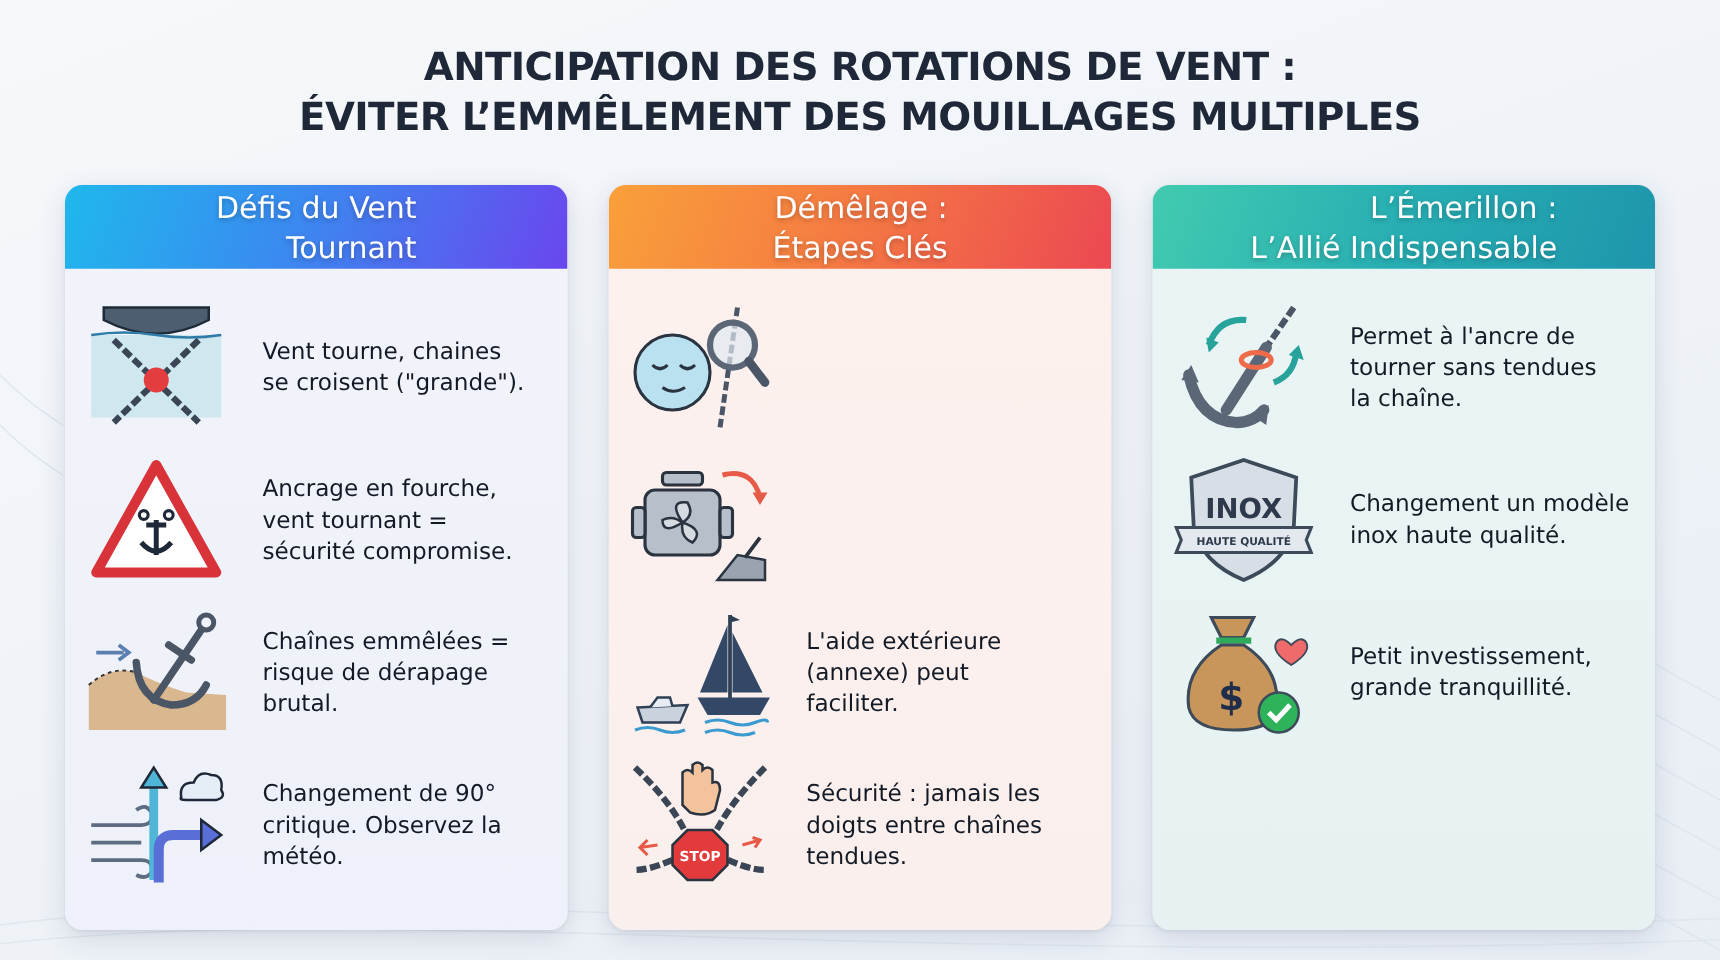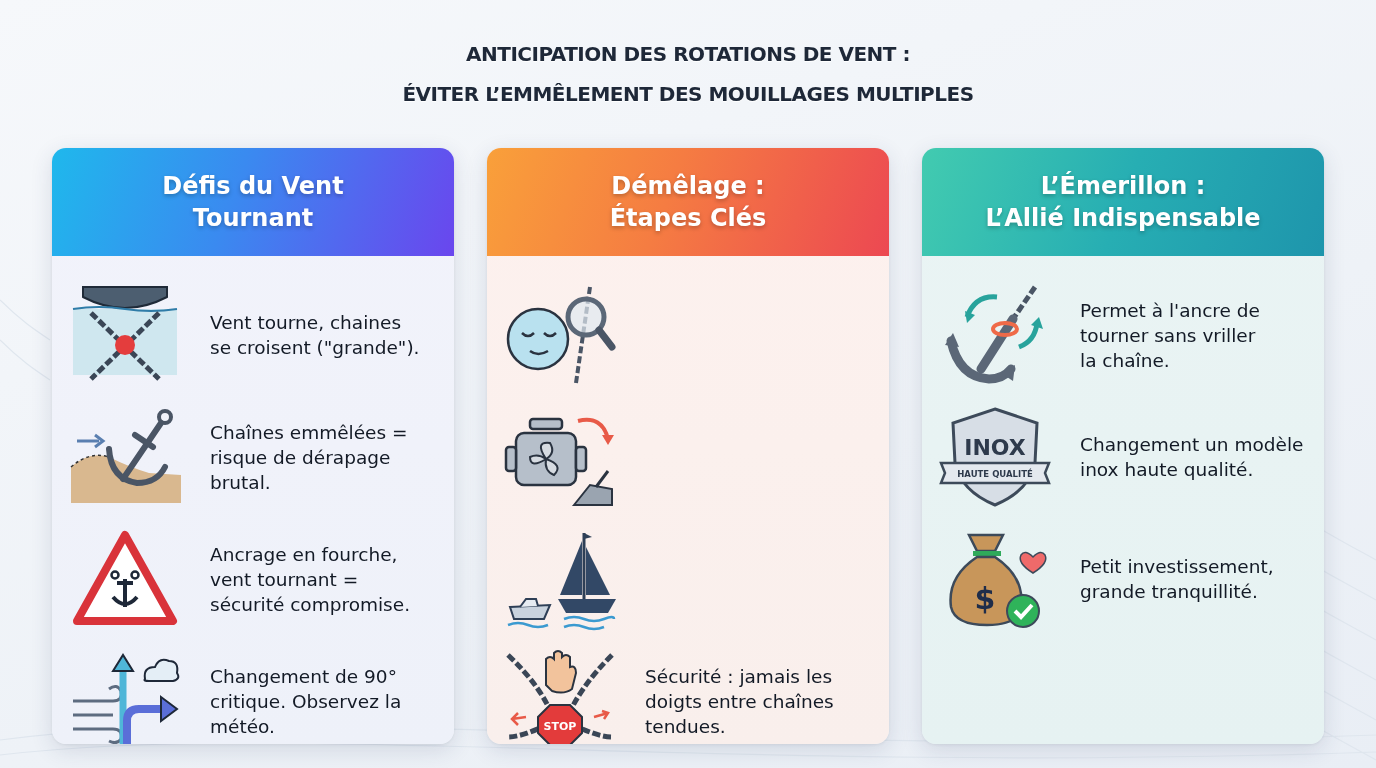--- a/index.html
+++ b/index.html
@@ -9,41 +9,41 @@
     background: linear-gradient(160deg, #f6f8fb 0%, #eef2f7 60%, #e9eef5 100%);
     position: relative;
     color: #1c2433;
   }
   .bg-waves { position: absolute; inset: 0; pointer-events: none; }
   .title {
     position: absolute; left: 0; right: 0; top: 34px;
     text-align: center;
     font-family: "DejaVu Sans", sans-serif;
     font-weight: bold;
-    font-size: 20px;
+    font-size: 31px;
     line-height: 40px;
     letter-spacing: -0.5px;
     color: #1e2838;
     text-shadow: 0 1px 0 #fff;
   }
   .card {
     position: absolute; top: 148px; width: 402px; height: 596px;
     border-radius: 14px;
     box-shadow: 0 6px 22px rgba(40,60,100,0.14), 0 1px 3px rgba(0,0,0,0.06);
     overflow: hidden;
   }
   .card.c1 { left: 52px; background: linear-gradient(180deg, #f2f3fb 0%, #eef1f9 100%); }
   .card.c2 { left: 487px; background: linear-gradient(180deg, #fdf1ee 0%, #f9efec 100%); }
   .card.c3 { left: 922px; background: linear-gradient(180deg, #eaf4f4 0%, #e6f2f2 100%); }
   .card-header {
-    height: 108px;
+    height: 67px;
     display: flex; align-items: center; justify-content: center;
-    text-align: center;
+    text-align: right;
     color: #fff;
-    font-weight: bold;
+    font-weight: normal;
     font-size: 24px;
     line-height: 32px;
     text-shadow: 0 2px 4px rgba(0,0,0,0.25);
   }
   .c1 .card-header { background: linear-gradient(110deg, #1fb8ec 0%, #3a8af0 45%, #6a46ee 100%); }
   .c2 .card-header { background: linear-gradient(110deg, #f9a03a 0%, #f57c42 45%, #ec4852 100%); }
   .c3 .card-header { background: linear-gradient(110deg, #42cbb0 0%, #27aeb3 50%, #1e95ac 100%); }
   .items { padding: 18px 14px 0 14px; }
   .item {
     display: flex; align-items: center;
@@ -104,48 +104,48 @@
           </g>
           <circle cx="56" cy="62" r="10" fill="#e43d3d"></circle>
         </svg>
       </div>
       <div class="item-text">Vent tourne, chaines
 se croisent ("grande").</div>
     </div>
     <div class="item">
       <div class="icon">
         <svg viewBox="0 0 112 104">
+          <path d="M56 8 L104 94 L8 94 Z" fill="#fff" stroke="#d9333a" stroke-width="8" stroke-linejoin="round"></path>
+          <path d="M56 52 L56 80 M44 70 Q56 84 68 70 M48 56 L64 56" stroke="#1e2838" stroke-width="4" fill="none"></path>
+          <circle cx="46" cy="48" r="3.5" fill="none" stroke="#1e2838" stroke-width="2.5"></circle>
+          <circle cx="66" cy="48" r="3.5" fill="none" stroke="#1e2838" stroke-width="2.5"></circle>
+        </svg>
+      </div>
+      <div class="item-text">Ancrage en fourche,
+vent tournant =
+sécurité compromise.</div>
+    </div>
+    <div class="item">
+      <div class="icon">
+        <svg viewBox="0 0 112 104">
           <path d="M2 62 Q20 46 40 52 Q60 62 80 68 L112 70 L112 98 L2 98 Z" fill="#d9b88f"></path>
           <path d="M2 62 Q20 46 40 52" fill="none" stroke="#333" stroke-dasharray="3 3" stroke-width="1.5"></path>
           <line x1="8" y1="36" x2="30" y2="36" stroke="#5a7fb0" stroke-width="3"></line>
           <path d="M26 30 L34 36 L26 42" fill="none" stroke="#5a7fb0" stroke-width="3"></path>
           <g stroke="#4a5565" stroke-width="6" fill="none" stroke-linecap="round">
             <line x1="92" y1="18" x2="54" y2="74"></line>
             <line x1="66" y1="30" x2="84" y2="42"></line>
             <path d="M40 44 Q42 74 68 78 Q88 78 96 62"></path>
           </g>
           <circle cx="96" cy="12" r="6" fill="none" stroke="#4a5565" stroke-width="4"></circle>
         </svg>
       </div>
       <div class="item-text">Chaînes emmêlées =
 risque de dérapage
 brutal.</div>
-    </div>
-    <div class="item">
-      <div class="icon">
-        <svg viewBox="0 0 112 104">
-          <path d="M56 8 L104 94 L8 94 Z" fill="#fff" stroke="#d9333a" stroke-width="8" stroke-linejoin="round"></path>
-          <path d="M56 52 L56 80 M44 70 Q56 84 68 70 M48 56 L64 56" stroke="#1e2838" stroke-width="4" fill="none"></path>
-          <circle cx="46" cy="48" r="3.5" fill="none" stroke="#1e2838" stroke-width="2.5"></circle>
-          <circle cx="66" cy="48" r="3.5" fill="none" stroke="#1e2838" stroke-width="2.5"></circle>
-        </svg>
-      </div>
-      <div class="item-text">Ancrage en fourche,
-vent tournant =
-sécurité compromise.</div>
     </div>
     <div class="item">
       <div class="icon">
         <svg viewBox="0 0 112 104">
           <g stroke="#5d6c80" stroke-width="3" fill="none">
             <path d="M4 52 L44 52 Q54 52 52 42 Q48 34 40 40"></path>
             <path d="M4 66 L44 66"></path>
             <path d="M4 80 L44 80 Q54 80 52 90 Q48 96 40 92"></path>
           </g>
           <path d="M54 96 L54 14" stroke="#4fb6d8" stroke-width="7" fill="none"></path>
@@ -206,20 +206,23 @@
           <path d="M54 72 L112 72 L104 86 L62 86 Z" fill="#324866"></path>
           <path d="M6 80 L46 78 L40 92 L10 92 Z" fill="#c9d3de" stroke="#2e3f56" stroke-width="2"></path>
           <path d="M16 80 L22 72 L32 72 L34 79" fill="#e6ecf2" stroke="#2e3f56" stroke-width="2"></path>
           <g stroke="#3b9ad0" stroke-width="2.5" fill="none">
             <path d="M4 98 Q14 94 24 98 T44 98"></path>
             <path d="M60 92 Q70 88 80 92 T100 92 T110 92"></path>
             <path d="M60 100 Q70 96 80 100 T100 100"></path>
           </g>
         </svg>
       </div>
+      <div class="item-text">L'aide extérieure
+(annexe) peut
+faciliter.</div>
     </div>
     <div class="item">
       <div class="icon">
         <svg viewBox="0 0 112 104">
           <g stroke="#3a4656" stroke-width="5" stroke-dasharray="8 3" fill="none">
             <path d="M4 6 Q40 40 50 72 Q20 88 4 88"></path>
             <path d="M108 6 Q74 40 62 72 Q92 88 108 88"></path>
           </g>
           <path d="M42 36 L42 10 Q46 6 50 10 L50 4 Q54 0 58 4 L58 8 Q62 4 66 8 L66 18 Q72 16 72 24 L68 40 Q60 46 48 42 Z" fill="#f2c39c" stroke="#2a3340" stroke-width="2"></path>
           <path d="M22 68 L8 70 M14 64 L8 70 L14 76" stroke="#e85a48" stroke-width="2.5" fill="none"></path>
@@ -254,21 +257,21 @@
           <path d="M6 62 L14 50 L20 64 Z" fill="#5b6777"></path>
           <path d="M62 90 L76 82 L74 98 Z" fill="#5b6777"></path>
           <ellipse cx="66" cy="46" rx="12" ry="6" fill="none" stroke="#ef6a48" stroke-width="4"></ellipse>
           <path d="M28 34 Q36 12 58 14" stroke="#28a39c" stroke-width="5" fill="none"></path>
           <path d="M26 28 L28 40 L36 32 Z" fill="#28a39c"></path>
           <path d="M80 64 Q96 58 98 40" stroke="#28a39c" stroke-width="5" fill="none"></path>
           <path d="M92 42 L100 34 L104 46 Z" fill="#28a39c"></path>
         </svg>
       </div>
       <div class="item-text">Permet à l'ancre de
-tourner sans vriller
+tourner sans tendues
 la chaîne.</div>
     </div>
     <div class="item">
       <div class="icon">
         <svg viewBox="0 0 112 104">
           <path d="M56 4 L98 18 L96 58 Q90 86 56 100 Q22 86 16 58 L14 18 Z" fill="#d7dee6" stroke="#3d4a5a" stroke-width="3"></path>
           <text x="56" y="50" text-anchor="middle" font-family="DejaVu Sans, sans-serif" font-size="22" font-weight="bold" fill="#2e3a4c">INOX</text>
           <path d="M2 58 L110 58 L106 68 L110 78 L2 78 L6 68 Z" fill="#e4e9ef" stroke="#3d4a5a" stroke-width="2.5"></path>
           <text x="56" y="72" text-anchor="middle" font-family="DejaVu Sans, sans-serif" font-size="8.5" font-weight="bold" fill="#2e3a4c">HAUTE QUALITÉ</text>
         </svg>

